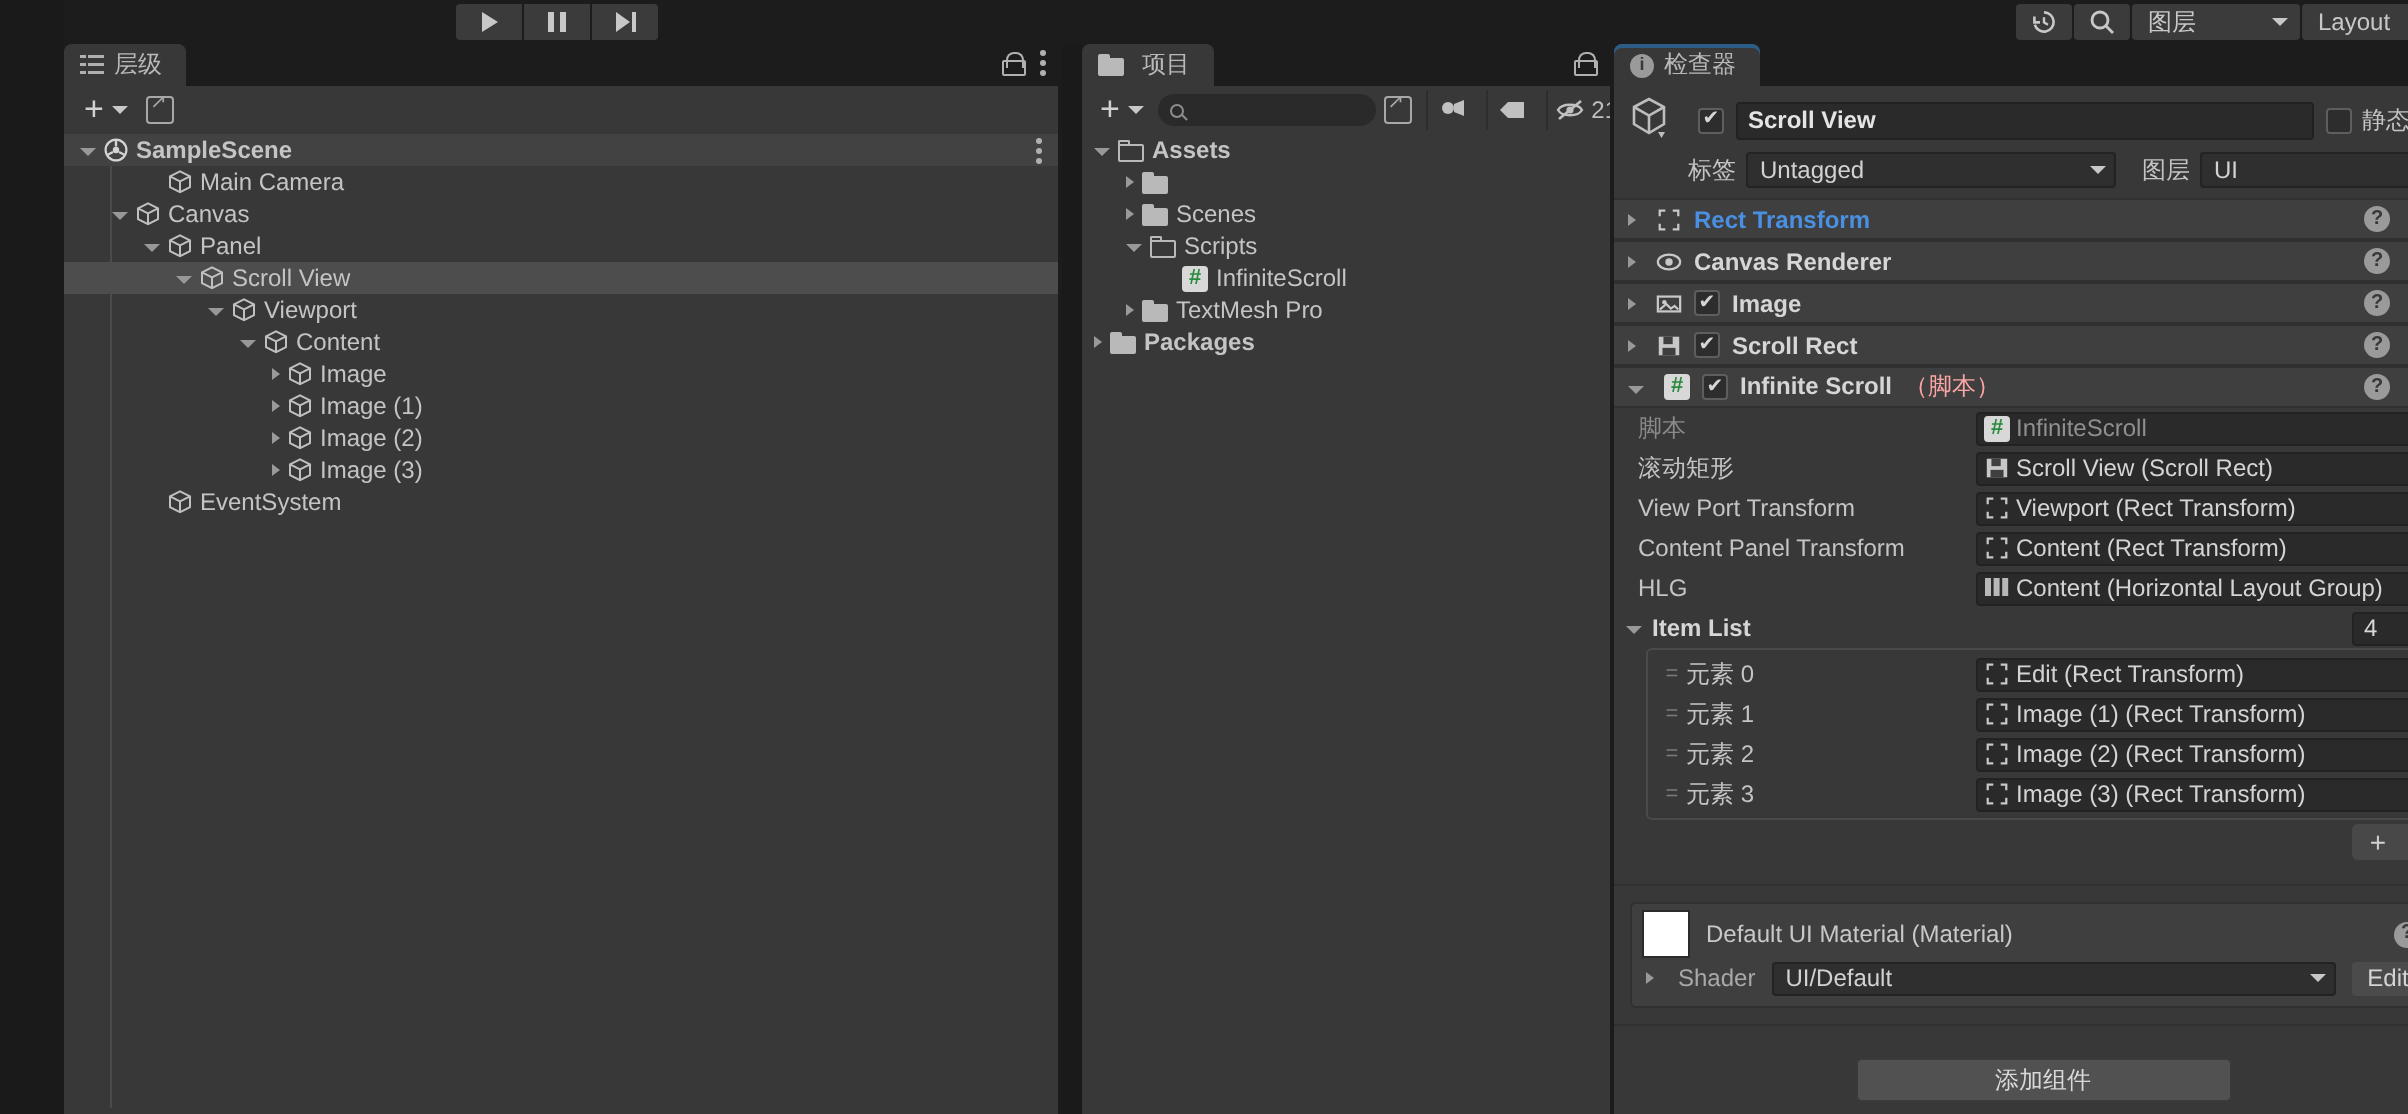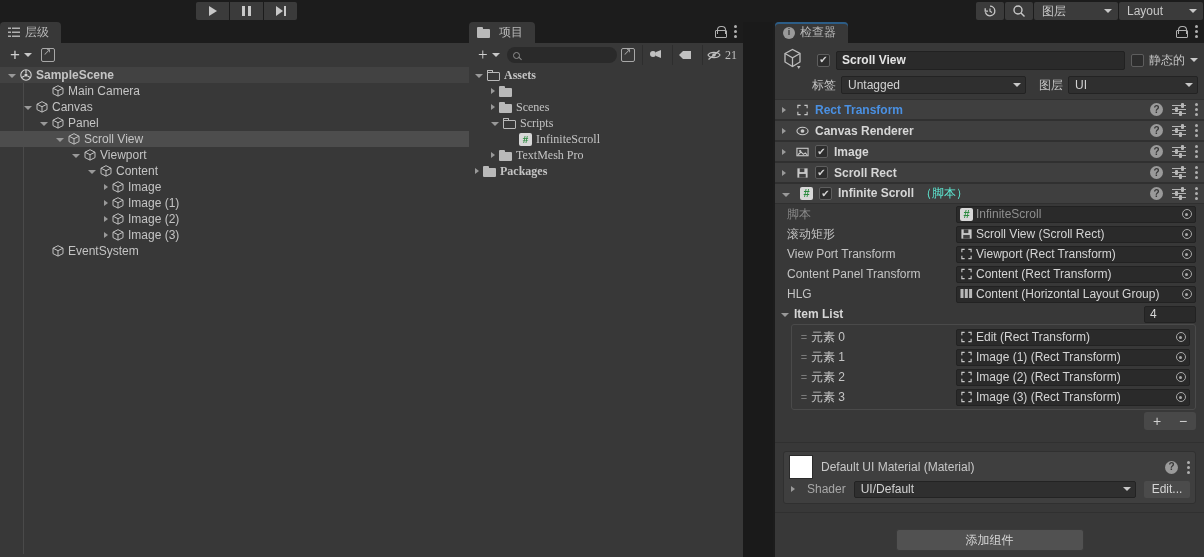--- a/index.html
+++ b/index.html
@@ -4,21 +4,21 @@
 <style>
   * { box-sizing: border-box; margin: 0; padding: 0; }
   html, body {
     width: 1204px; height: 557px;
     background: #1a1a1a;
     font-family: "Liberation Sans", "DejaVu Sans", sans-serif;
     font-size: 12px;
     color: #c4c4c4;
     overflow: hidden;
   }
-  .app { position: relative; width: 1168px; height: 557px; }
+  .app { position: relative; width: 1168px; height: 557px; margin-left: 32px; }
 
   
   .toolbar {
     position: absolute; left: 0; top: 0; width: 1204px; height: 22px;
     background: #1c1c1c;
     display: flex; align-items: center;
   }
   .play-group { position: absolute; left: 196px; top: 2px; display: flex; gap: 1px; }
   .play-btn {
     width: 33px; height: 18px; background: #3b3b3b;
@@ -93,23 +93,22 @@
     width: 0; height: 0; border-left: 4px solid #999; border-top: 3px solid transparent;
     border-bottom: 3px solid transparent; margin-right: 4px; flex: none;
   }
   .arrow.open { border-left: 4px solid transparent; border-right: 4px solid transparent; border-top: 4px solid #999; border-bottom: none; margin-top: 2px; }
   .arrow.none { border: none; width: 8px; }
   .cube { width: 12px; height: 12px; margin-right: 4px; flex: none; }
   .h-vline { position: absolute; left: 23px; top: 0; bottom: 0; width: 1px; background: #4a4a4a; }
 
   
   .project {
-    position: absolute; left: 469px; top: 22px; width: 274px; height: 535px;
+    position: absolute; left: 509px; top: 22px; width: 274px; height: 535px;
     background: #383838;
-    font-family: Liberation Serif, serif;
   }
   .p-toolbar { height: 24px; background: #383838; display: flex; align-items: center; padding: 0 0 0 6px; gap: 4px; }
   .p-search { flex: 1; height: 16px; background: #2a2a2a; border-radius: 8px; display: flex; align-items: center; padding: 0 6px; gap: 4px; }
   .p-tool-btn { width: 26px; height: 20px; display:flex; align-items:center; justify-content:center; border-left: 1px solid #2e2e2e; }
   .eye-count { display: flex; align-items: center; gap: 2px; padding: 0 6px 0 4px; border-left: 1px solid #2e2e2e; height: 20px; color:#c0c0c0; font-size:12px;}
 
   .folder {
     width: 13px; height: 11px; flex: none; margin-right: 4px; position: relative;
   }
   .folder .fb { position:absolute; left:0; bottom:0; width: 13px; height: 9px; background: #b9b9b9; border-radius: 1px; }
@@ -147,21 +146,21 @@
     display: flex; align-items: center; justify-content: space-between; padding: 0 4px 0 6px;
     color: #d2d2d2; font-size: 12px;
   }
 
   .comp-row {
     height: 21px; background: #3f3f3f; border-top: 1px solid #303030; border-bottom: 1px solid #303030;
     display: flex; align-items: center; padding: 0 6px 0 7px; gap: 6px;
   }
   .comp-title { font-weight: bold; font-size: 12px; color: #d6d6d6; }
   .comp-title.blue { color: #4a90e2; }
-  .comp-sub { color: #5eead4; font-weight: normal; }
+  .comp-sub { color: #fca5a5; font-weight: normal; }
   .comp-right { margin-left: auto; display: flex; align-items: center; gap: 9px; }
   .help-ic {
     width: 13px; height: 13px; border-radius: 50%; background: #9a9a9a; color: #383838;
     font-size: 10px; font-weight: bold; display: flex; align-items: center; justify-content: center; line-height: 1;
   }
   .pref-ic { width: 14px; height: 12px; position: relative; }
   .pref-ic i { position: absolute; left: 0; width: 14px; height: 1.5px; background: #b5b5b5; }
   .pref-ic i:nth-child(1) { top: 1px; }
   .pref-ic i:nth-child(2) { top: 5px; }
   .pref-ic i:nth-child(3) { top: 9px; }

